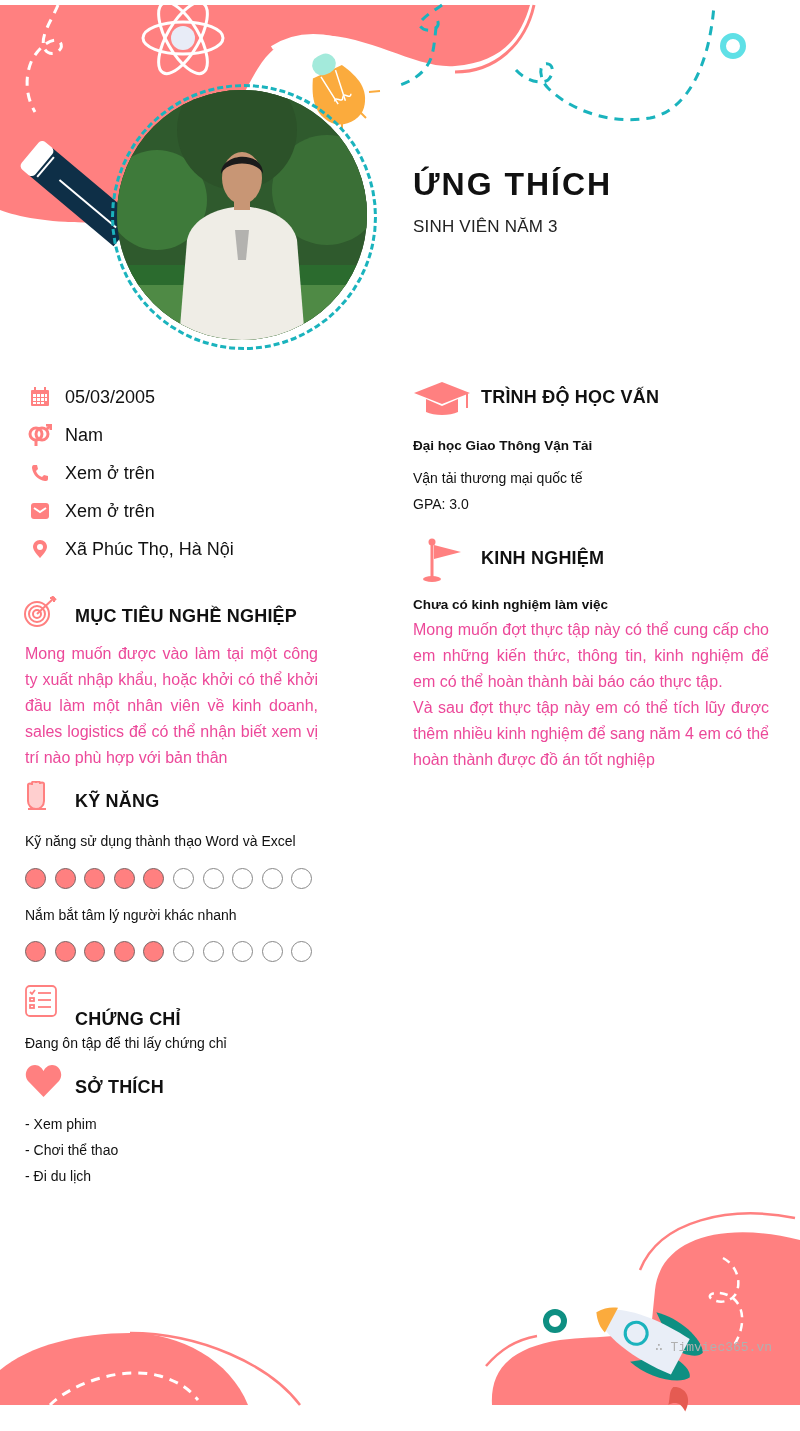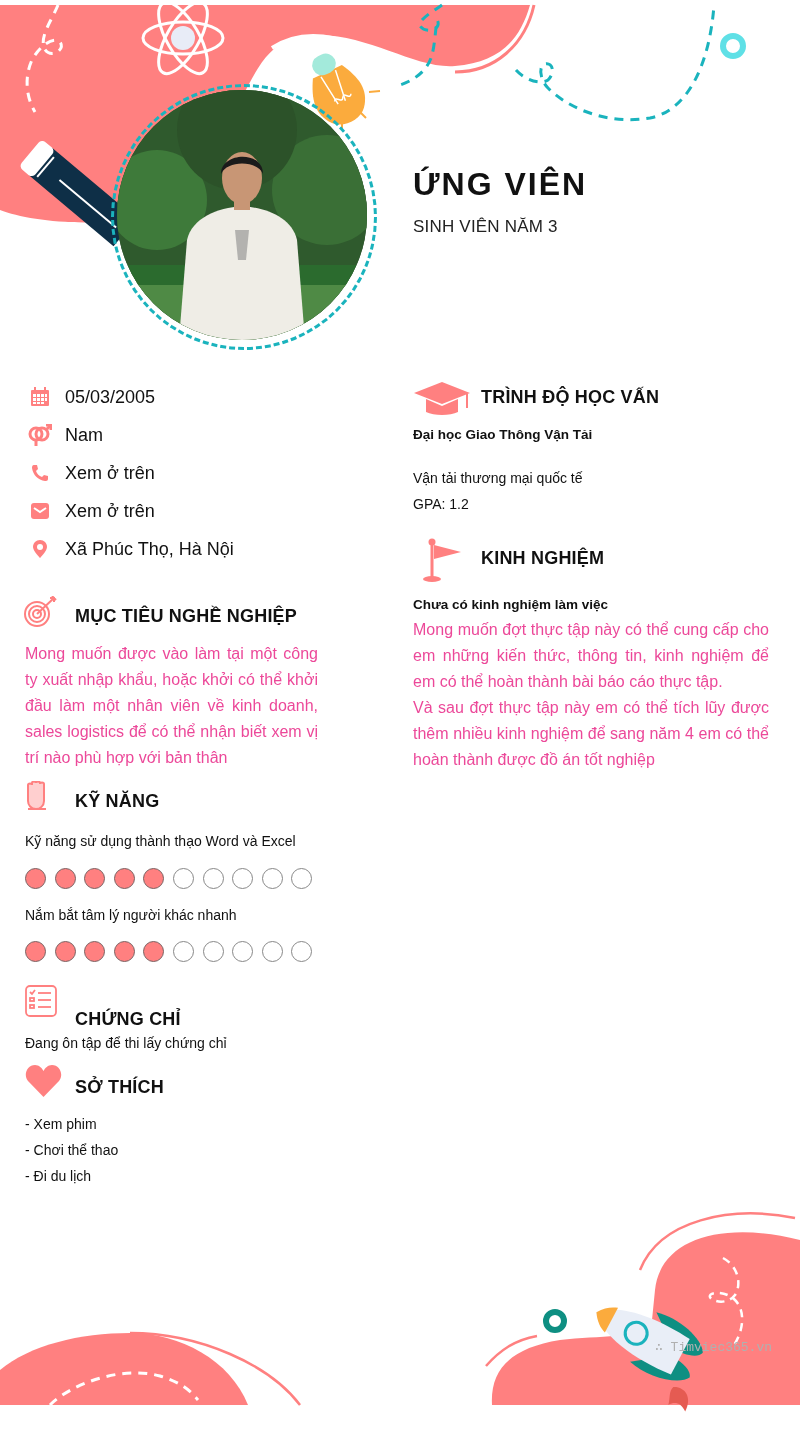--- a/index.html
+++ b/index.html
@@ -90,21 +90,21 @@
     <rect x="0" y="175" width="250" height="20" fill="#2b6b2e"></rect>
 
     <path d="M62 250 L70 150 C 75 128, 100 118, 125 116 C 150 118, 175 128, 180 150 L188 250 Z" fill="#efede6"></path>
     <ellipse cx="125" cy="88" rx="20" ry="26" fill="#c89675"></ellipse>
     <path d="M104 84 C 104 62, 146 60, 146 84 C 140 70, 110 70, 104 84 Z" fill="#1b1b1b"></path>
     <rect x="117" y="108" width="16" height="12" fill="#c89675"></rect>
     <path d="M118 140 l14 0 l-3 30 l-8 0 z" fill="#8a8a8a" opacity="0.6"></path>
   </svg>
 </div>
 
-<div class="abs name">ỨNG VIÊN</div>
+<div class="abs name">ỨNG THÍCH</div>
 <div class="abs subtitle">SINH VIÊN NĂM 3</div>
 
 <div class="contact-row" style="top:385px;">
   <span class="ic">
     <svg width="20" height="20" viewBox="0 0 20 20">
         <rect x="1" y="3" width="18" height="16" rx="1" fill="#ff8080"></rect>
         <rect x="4" y="0" width="2" height="5" fill="#ff8080"></rect>
         <rect x="14" y="0" width="2" height="5" fill="#ff8080"></rect>
       <g fill="#fff">
           <rect x="3" y="7" width="3" height="3"></rect>
@@ -234,23 +234,23 @@
 <div class="line" style="left:25px; top:1168px;">- Đi du lịch</div>
 
 <span class="sec-icon" style="left:414px; top:382px;">
   <svg width="56" height="34" viewBox="0 0 56 34">
       <path d="M28 0 L56 11 L28 22 L0 11 Z" fill="#ff8080"></path>
       <path d="M12 17 L12 30 C 20 34, 36 34, 44 30 L44 17 L28 24 Z" fill="#ff8080"></path>
       <line x1="53" y1="12" x2="53" y2="26" stroke="#ff8080" stroke-width="2"></line>
     </svg>
 </span>
 <div class="sec-title" style="left:481px; top:387px;">TRÌNH ĐỘ HỌC VẤN</div>
-<div class="line bold" style="left:413px; top:427px; font-size:13.5px;">Đại học Giao Thông Vận Tải</div>
+<div class="line bold" style="left:413px; top:438px; font-size:13.5px;">Đại học Giao Thông Vận Tải</div>
 <div class="line" style="left:413px; top:470px;">Vận tải thương mại quốc tế</div>
-<div class="line" style="left:413px; top:496px;">GPA: 1.2</div>
+<div class="line" style="left:413px; top:496px;">GPA: 3.0</div>
 
 <span class="sec-icon" style="left:422px; top:538px;">
   <svg width="40" height="46" viewBox="0 0 40 46">
       <circle cx="10" cy="4" r="3.5" fill="#ff8080"></circle>
       <rect x="8.5" y="4" width="3" height="36" fill="#ff8080"></rect>
       <path d="M12 7 L39 14 L12 21 Z" fill="#ff8080"></path>
       <ellipse cx="10" cy="41" rx="9" ry="3" fill="#ff8080"></ellipse>
     </svg>
 </span>
 <div class="sec-title" style="left:481px; top:548px;">KINH NGHIỆM</div>

